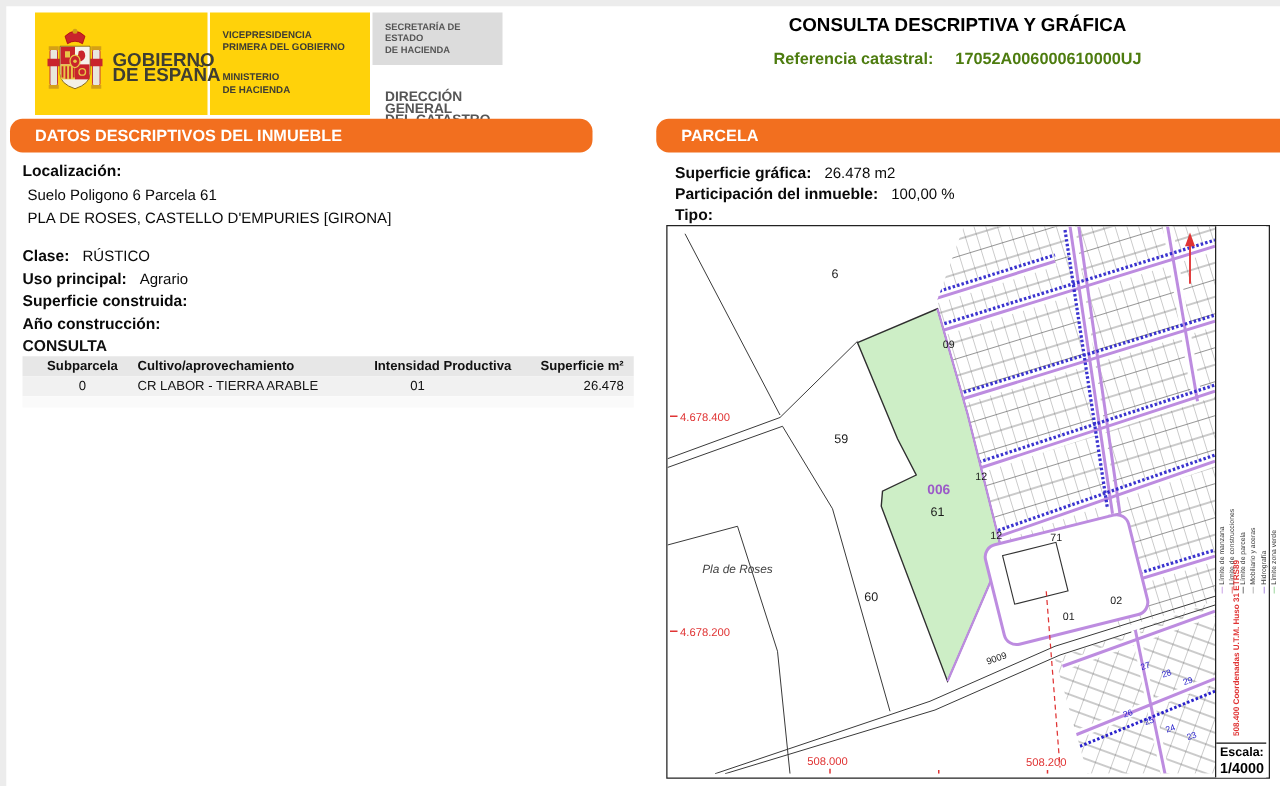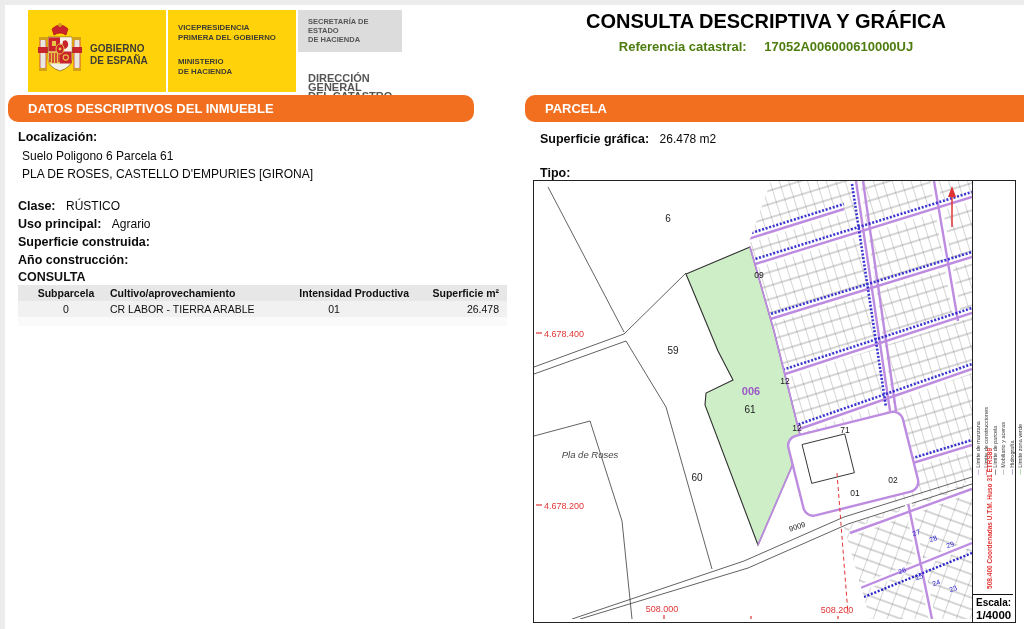--- a/index.html
+++ b/index.html
@@ -9,27 +9,27 @@
   .edge-left{position:absolute;left:0;top:0;width:5px;height:629px;background:#ececec;}
 
   
   .gov-logo{position:absolute;left:28px;top:10px;width:374px;height:82px;}
   .y1{position:absolute;left:0;top:0;width:138px;height:82px;background:#ffd20a;}
   .y2{position:absolute;left:140px;top:0;width:128px;height:82px;background:#ffd20a;}
   .graybox{position:absolute;left:270px;top:0;width:104px;height:42px;background:#dcdcdc;
            box-sizing:border-box;padding:7px 4px 0 10px;font-size:7.5px;line-height:9px;color:#555;font-weight:bold;}
   .dirbox{position:absolute;left:270px;top:64px;width:104px;box-sizing:border-box;padding-left:10px;
           font-size:11px;line-height:9px;color:#555;font-weight:bold;}
-  .gobtxt{position:absolute;left:62px;top:33px;font-size:10px;font-weight:bold;color:#3e3d33;line-height:11.5px;}
+  .gobtxt{position:absolute;left:62px;top:33px;font-size:15px;font-weight:bold;color:#3e3d33;line-height:11.5px;}
   .vicetxt{position:absolute;left:150px;top:13px;font-size:7.8px;font-weight:bold;color:#3e3d33;line-height:9.5px;}
   .mintxt{position:absolute;left:150px;top:47px;font-size:7.8px;font-weight:bold;color:#3e3d33;line-height:9.5px;}
   .coat{position:absolute;left:6px;top:11px;}
 
   .titleblock{position:absolute;left:516px;top:8px;width:500px;text-align:center;}
-  .t1{font-size:20px;font-weight:bold;line-height:26px;color:#000;}
+  .t1{font-size:15px;font-weight:bold;line-height:26px;color:#000;}
   .refline{margin-top:5px;font-size:13px;font-weight:bold;color:#4d7c0f;}
   .refline span{margin:0 7px;}
 
   
   .banner{position:absolute;top:95px;height:27px;background:#f26f1f;color:#fff;font-weight:bold;
           font-size:13px;line-height:27px;box-sizing:border-box;padding-left:20px;}
   .banner-left{left:8px;width:466px;border-radius:10px;}
   .banner-right{left:525px;width:506px;border-radius:10px 0 0 10px;}
 
   
@@ -161,20 +161,24 @@
       <div class="c3">01</div>
       <div class="c4">26.478</div>
     </div>
     <div class="tempty"></div>
   </div>
 
   <div class="row" style="left:540px;top:129px;">
     <span class="lbl">Superficie gráfica:</span>
     <span class="val" style="margin-left:6px;">26.478 m2</span>
   </div>
+  <div class="row" style="left:540px;top:146px;">
+    <span class="lbl">Participación del inmueble:</span>
+    <span class="val" style="margin-left:6px;">100,00 %</span>
+  </div>
   <div class="row" style="left:540px;top:163px;">
     <span class="lbl">Tipo:</span>
     <span class="val" style="margin-left:6px;"></span>
   </div>
 
   <div class="map-frame">
     <svg class="map-canvas" viewBox="0 0 438 438" width="438" height="438">
       <defs>
         <pattern id="cells" width="9" height="26" patternUnits="userSpaceOnUse" patternTransform="rotate(-17)">
           <path d="M0 0H9 M0 13H9 M0 26H9" stroke="#5c5c5c" stroke-width="0.5" fill="none"></path>

